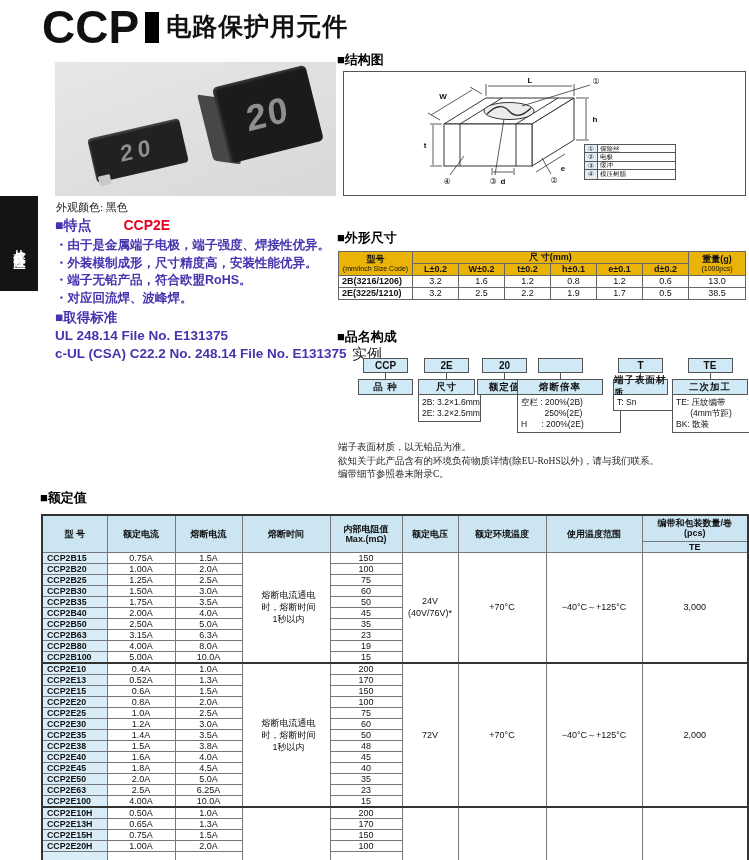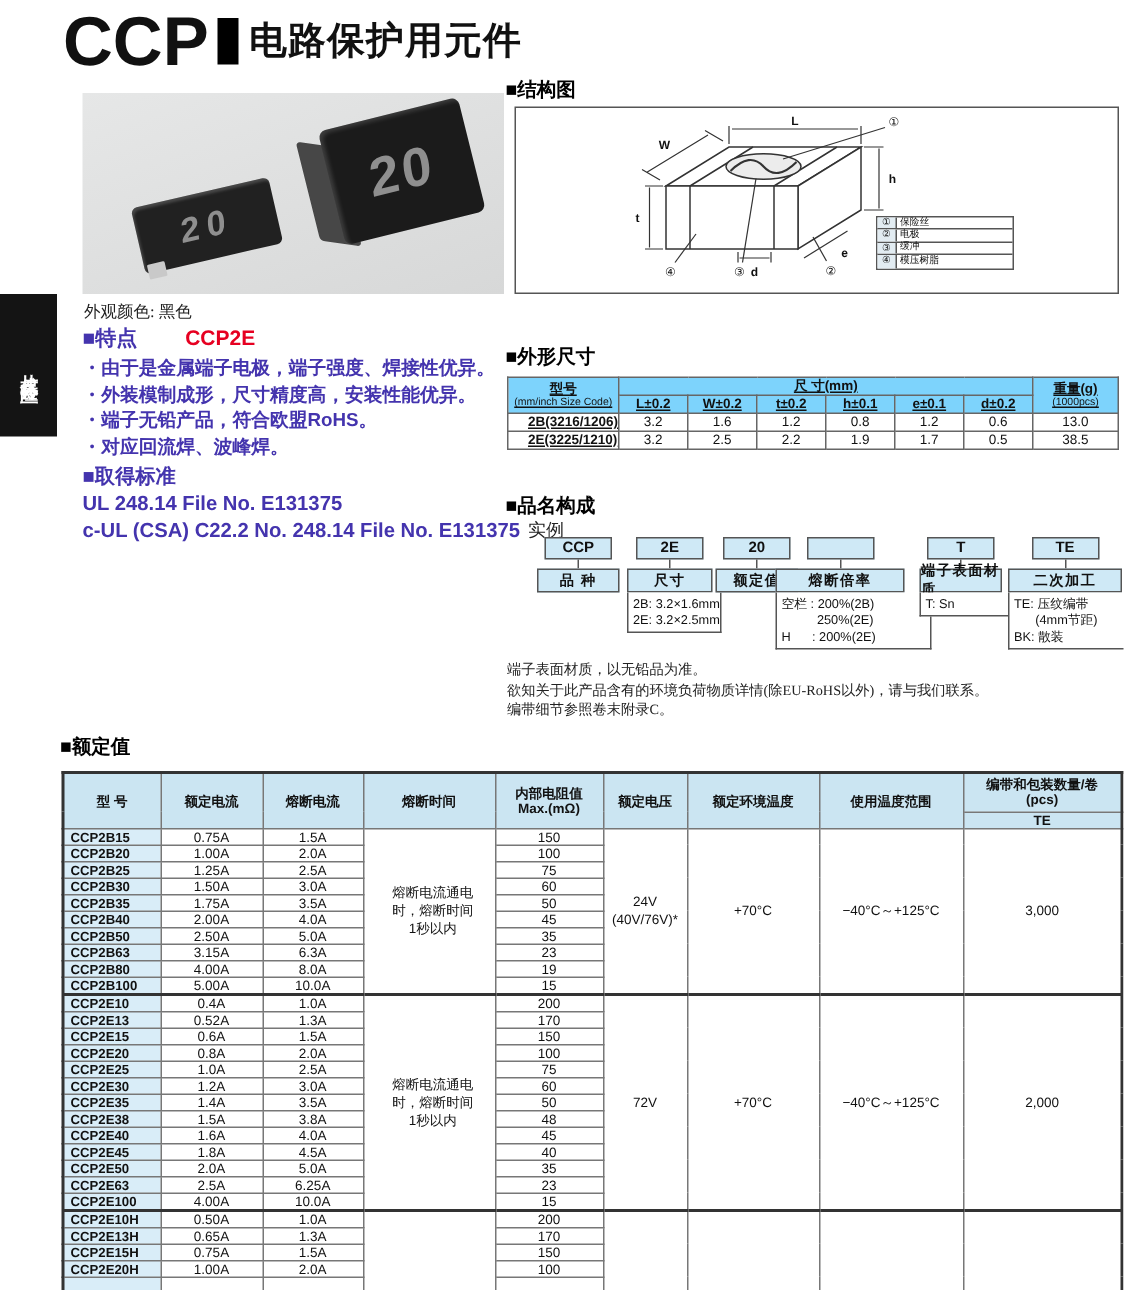--- a/index.html
+++ b/index.html
@@ -53,26 +53,26 @@
   .lg-row { display:flex; border-bottom:1px solid #555; height:8.4px; align-items:center; }
   .lg-row:last-child { border-bottom:none; }
   .lg-num { width:13px; text-align:center; font-size:6.5px; border-right:1px solid #555; background:#e2ecf2; height:100%; line-height:8px; }
   .lg-label { font-size:6.5px; padding-left:2px; line-height:8px; }
 
   
   .dims-wrap { position:absolute; left:338px; top:251px; }
   table { border-collapse:collapse; table-layout:fixed; }
   .dims-wrap table { width:407px; border:1.5px solid #444; }
   .dims-wrap th, .dims-wrap td { border:1px solid #666; font-size:9px; text-align:center; padding:0; height:12px; line-height:11px; }
-  .dims-wrap th { background:#7dd3fc; font-weight:bold;text-decoration:underline; }
+  .dims-wrap th { background:#eab308; font-weight:bold; }
   .dims-wrap .sub { display:block; font-size:7px; font-weight:normal; line-height:8px; }
-  .dims-wrap td.model { text-align:left; padding-left:13px; font-weight:bold;text-decoration:underline; }
-
-  
-  .part-example { position:absolute; left:352px; top:345px; font-size:12px; color:#222; font-family:"Liberation Serif", serif; }
+  .dims-wrap td.model { text-align:left; padding-left:3px; font-weight:bold; }
+
+  
+  .part-example { position:absolute; left:352px; top:345px; font-size:15px; color:#222; font-family:"Liberation Serif", serif; }
   .part-diagram { position:absolute; left:343px; top:358px; width:406px; height:82px; }
   .pseg { position:absolute; top:0; display:flex; flex-direction:column; align-items:center; }
   .pcode { width:45px; height:15px; background:#cfe9f6; border:1px solid #555; font-size:10px; font-weight:bold;
            display:flex; align-items:center; justify-content:center; }
   .pconn { width:1px; height:6px; background:#555; }
   .plabel { width:100%; height:16px; background:#cfe9f6; border:1px solid #555; font-size:9.5px; font-weight:bold;
             display:flex; align-items:center; justify-content:center; letter-spacing:1px; }
   .pdetail { background:#fff; border:1px solid #555; border-top:none; font-size:8.5px; line-height:11px;
              padding:2px 3px; white-space:pre; text-align:left; align-self:flex-start; }
   .part-notes { position:absolute; left:338px; top:441px; font-size:9.5px; line-height:13.5px; color:#222;

